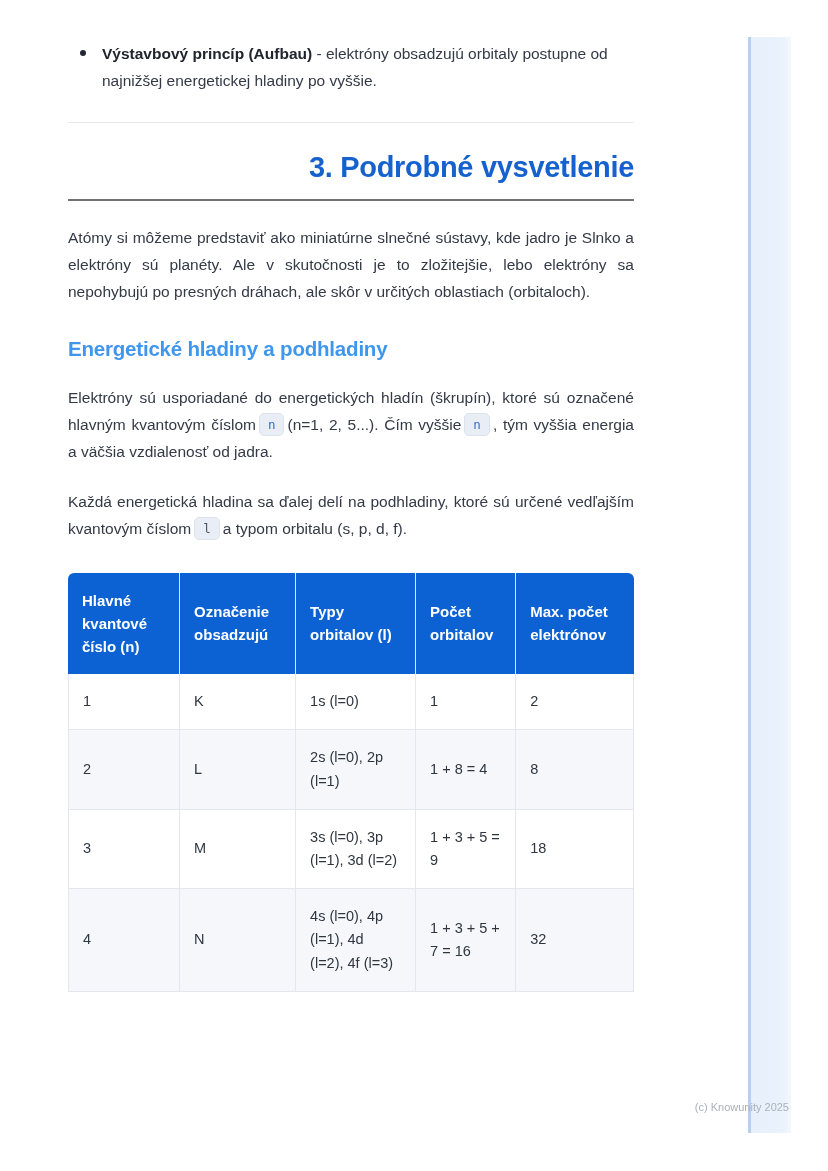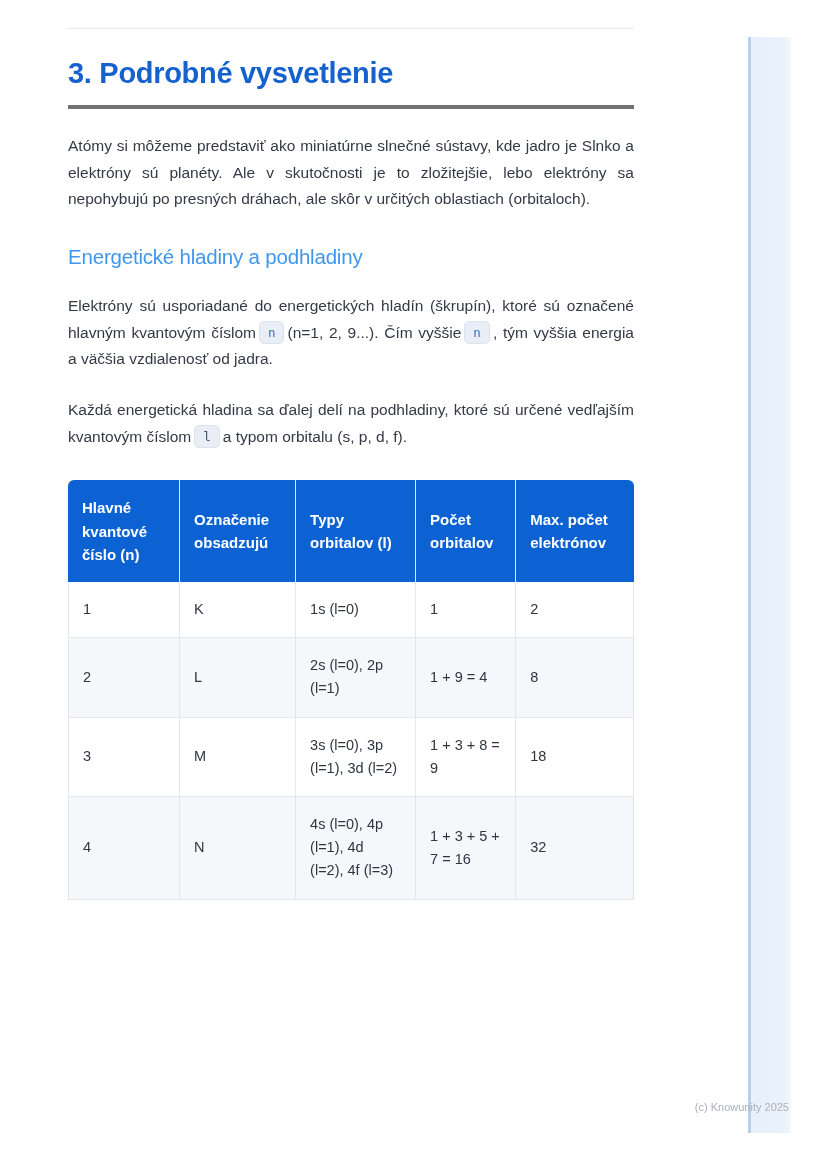--- a/index.html
+++ b/index.html
@@ -24,30 +24,30 @@
     width:6px; height:6px; border-radius:50%; background:#222832;
     flex:0 0 6px; margin-top:10px; margin-right:16px;
   }
   .bullet-text { font-size:15.5px; line-height:1.75; color:#333a46; }
   .bullet-text b { color:#20242c; }
 
   .divider { border:none; border-top:1px solid #e8eaee; margin-top:28px; }
 
   h2.section-title {
     margin-top:28px; font-size:29px; font-weight:700; color:#1562cf;
-    letter-spacing:-0.3px; padding-bottom:15px; border-bottom:4px solid #737373;
+    letter-spacing:-0.3px; padding-bottom:15px; border-bottom:2px solid #737373;text-align:right;
   }
 
   p.para {
     margin-top:24px; font-size:15.5px; line-height:1.72; text-align:justify;
     color:#333a46;
   }
 
   h3.sub-title {
-    margin-top:32px; font-size:20.5px; font-weight:400; color:#3e97ec;
+    margin-top:32px; font-size:20.5px; font-weight:700; color:#3e97ec;
     letter-spacing:-0.2px;
   }
 
   .code-badge {
     display:inline-block; font-family:"DejaVu Sans Mono", monospace;
     font-size:12.5px; line-height:1.2; padding:3px 8px; margin:0 3px;
     background:#e9eef6; border:1px solid #dbe3ef; border-radius:5px;
     vertical-align:1px;
   }
   .code-badge.blue { color:#3a70c0; }
@@ -77,30 +77,34 @@
     position:absolute; top:1101px; right:39px; font-size:11px; color:#aab1bb;
   }
 </style>
 </head>
 <body>
 
 <div class="side-bar"></div>
 
 <div class="content">
 
+  <div class="bullet-row">
+    <span class="bullet-dot"></span>
+    <span class="bullet-text"><b>Výstavbový princíp (Aufbau)</b><span> - elektróny obsadzujú orbitaly postupne od najnižšej energetickej hladiny po vyššie.</span></span>
+  </div>
 
   <hr class="divider">
 
   <h2 class="section-title">3. Podrobné vysvetlenie</h2>
 
   <p class="para">Atómy si môžeme predstaviť ako miniatúrne slnečné sústavy, kde jadro je Slnko a elektróny sú planéty. Ale v skutočnosti je to zložitejšie, lebo elektróny sa nepohybujú po presných dráhach, ale skôr v určitých oblastiach (orbitaloch).</p>
 
   <h3 class="sub-title">Energetické hladiny a podhladiny</h3>
 
-  <p class="para"><span>Elektróny sú usporiadané do energetických hladín (škrupín), ktoré sú označené hlavným kvantovým číslom</span><span class="code-badge blue">n</span><span>(n=1, 2, 9...). Čím vyššie</span><span class="code-badge blue">n</span><span>, tým vyššia energia a väčšia vzdialenosť od jadra.</span></p>
+  <p class="para"><span>Elektróny sú usporiadané do energetických hladín (škrupín), ktoré sú označené hlavným kvantovým číslom</span><span class="code-badge blue">n</span><span>(n=1, 2, 5...). Čím vyššie</span><span class="code-badge blue">n</span><span>, tým vyššia energia a väčšia vzdialenosť od jadra.</span></p>
 
   <p class="para"><span>Každá energetická hladina sa ďalej delí na podhladiny, ktoré sú určené vedľajším kvantovým číslom</span><span class="code-badge dark">l</span><span>a typom orbitalu (s, p, d, f).</span></p>
 
   <div class="tbl-wrap">
     <table class="data-table">
       <colgroup>
         <col style="width:19.8%">
           <col style="width:20.5%">
           <col style="width:21.2%">
           <col style="width:17.7%">
@@ -120,28 +124,28 @@
           <td>1</td>
           <td>K</td>
           <td>1s (l=0)</td>
           <td>1</td>
           <td>2</td>
         </tr>
         <tr class="alt">
           <td>2</td>
           <td>L</td>
           <td>2s (l=0), 2p (l=1)</td>
-          <td>1 + 9 = 4</td>
+          <td>1 + 8 = 4</td>
           <td>8</td>
         </tr>
         <tr>
           <td>3</td>
           <td>M</td>
           <td>3s (l=0), 3p (l=1), 3d (l=2)</td>
-          <td>1 + 3 + 8 = 9</td>
+          <td>1 + 3 + 5 = 9</td>
           <td>18</td>
         </tr>
         <tr class="alt">
           <td>4</td>
           <td>N</td>
           <td>4s (l=0), 4p (l=1), 4d (l=2), 4f (l=3)</td>
           <td>1 + 3 + 5 + 7 = 16</td>
           <td>32</td>
         </tr>
       </tbody>

